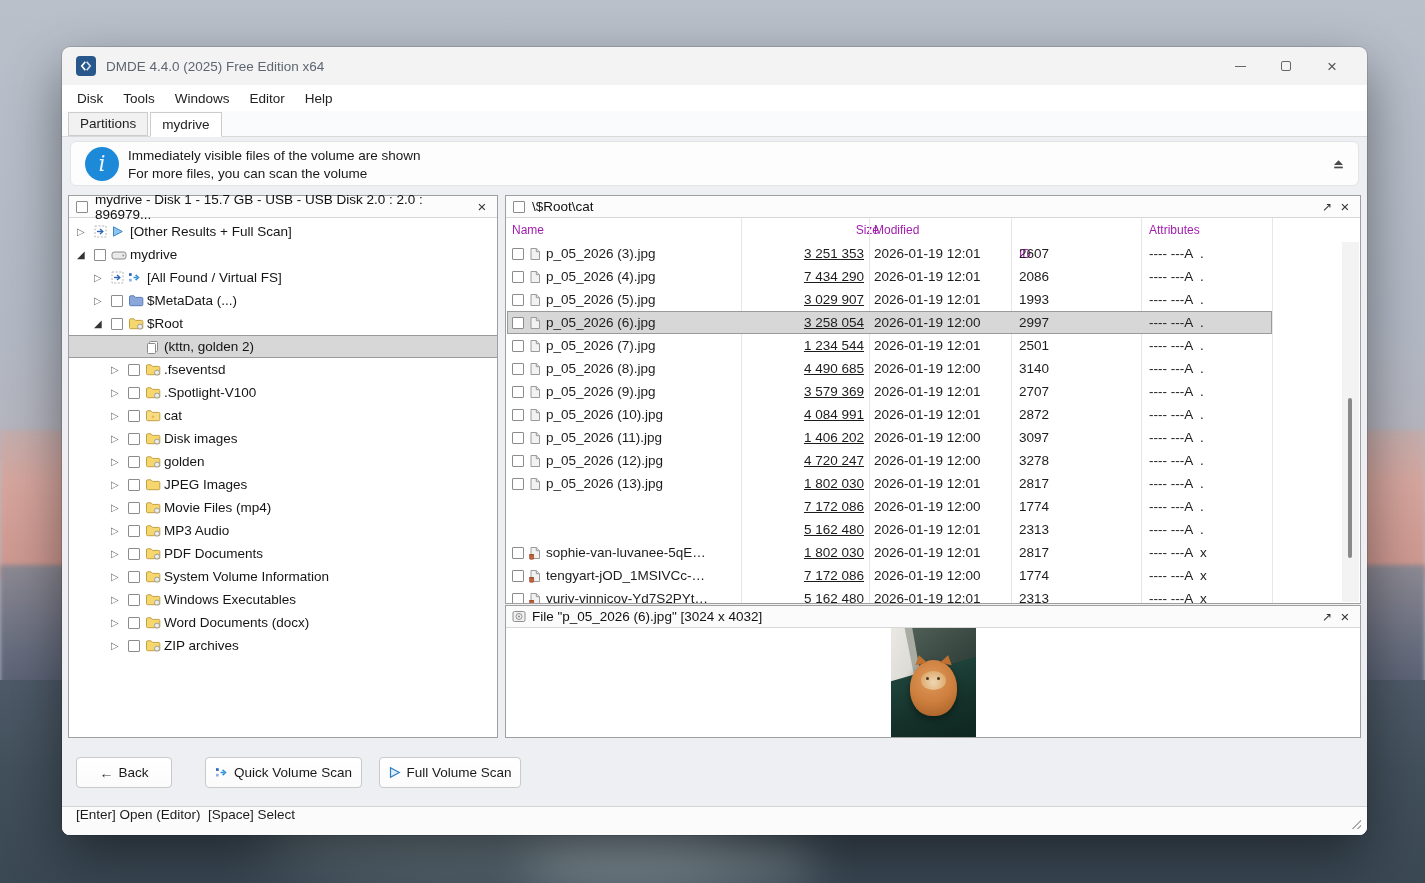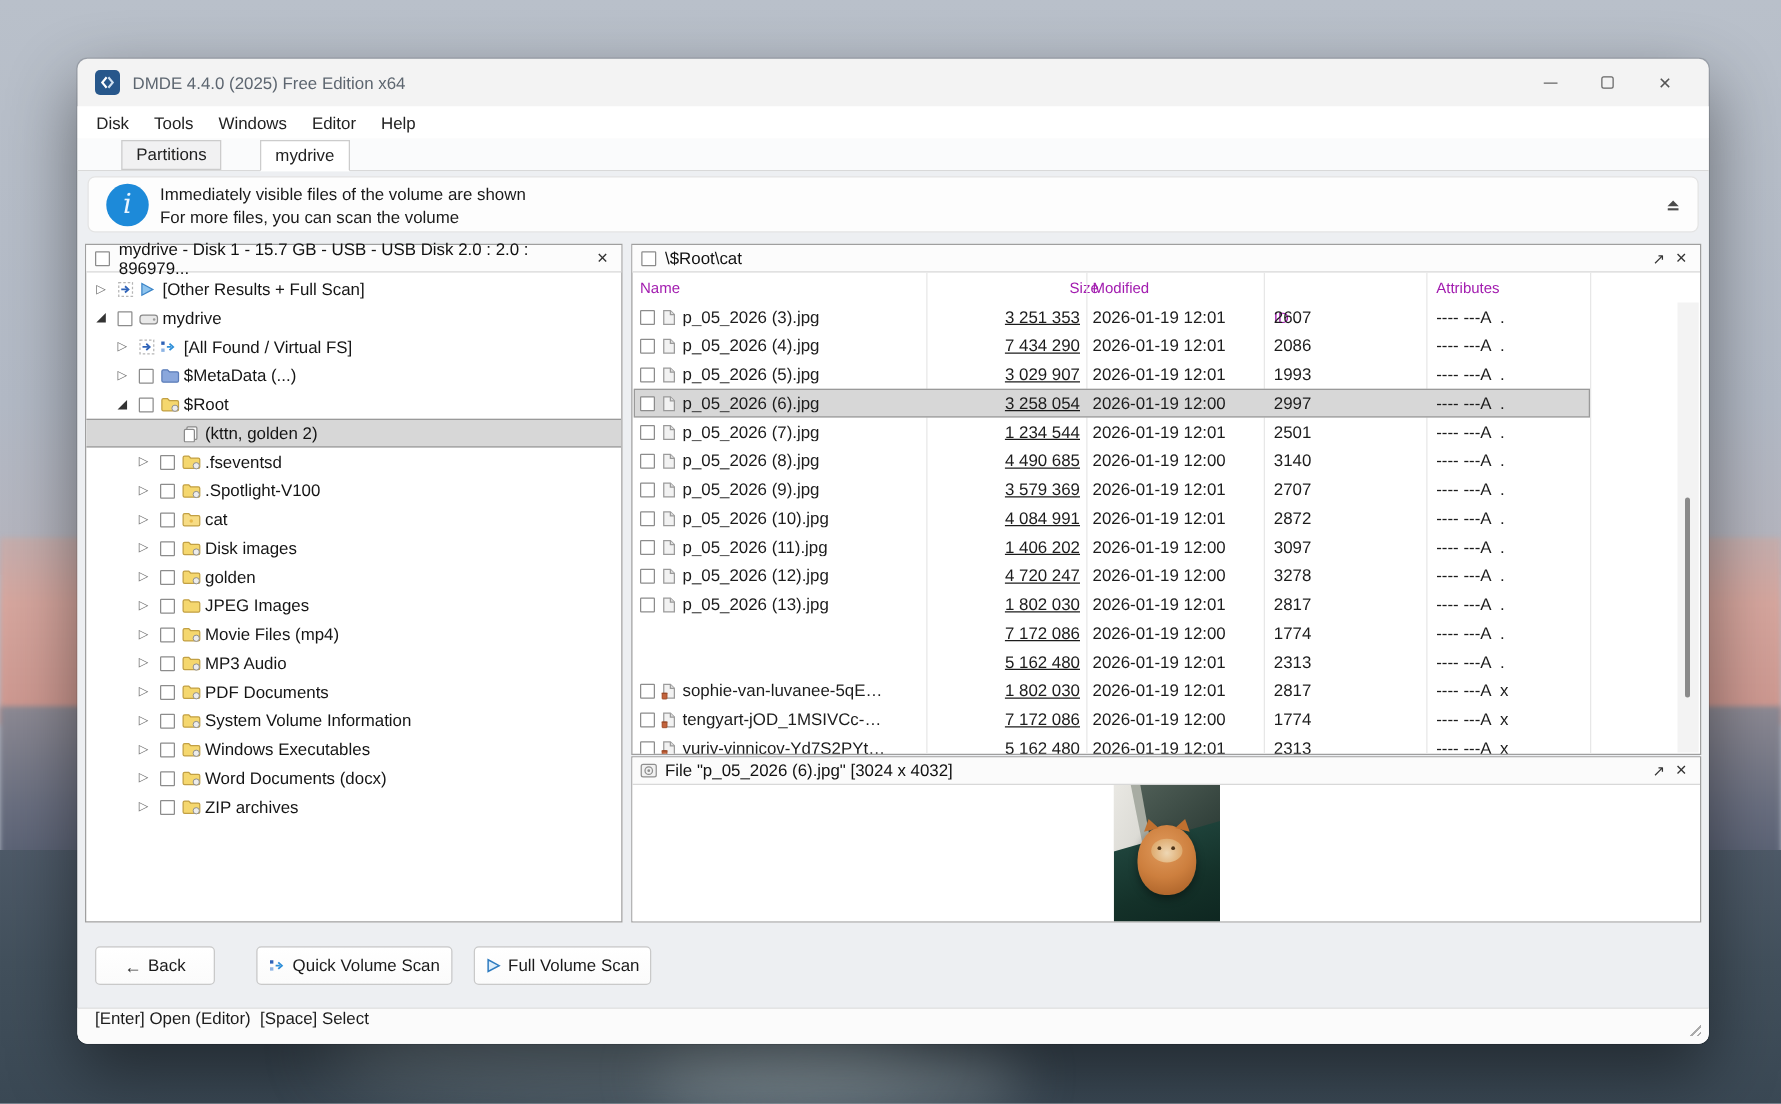--- a/index.html
+++ b/index.html
@@ -29,21 +29,21 @@
   .glyph-min { width:11px; height:0; border-top:1.4px solid #666; display:inline-block; }
   .glyph-max { width:10px; height:10px; border:1.3px solid #666; border-radius:2px; display:inline-block; }
   .glyph-close { font-size:17px; color:#555; line-height:1; }
 
   
   .menubar { position:absolute; left:0; top:38px; width:100%; height:26px; background:#ffffff; display:flex; align-items:center; padding-left:5px; }
   .menu-item { padding:0 10px; height:100%; display:flex; align-items:center; color:#222; font-size:13.5px; }
 
   
   .tabrow { position:absolute; left:0; top:64px; width:100%; height:26px; background:#fafbfc; border-bottom:1px solid #d9d9d9; display:flex; align-items:flex-end; padding-left:6px; }
-  .tab { padding:3px 11px 4px; font-size:13.5px; border:1px solid #cccccc; background:#f1f1f2; color:#222; margin-right:2px; position:relative;margin-left:29px; }
+  .tab { padding:3px 11px 4px; font-size:13.5px; border:1px solid #cccccc; background:#f1f1f2; color:#222; margin-right:2px; position:relative; }
   .tab.active { background:#ffffff; border-bottom:1px solid #ffffff; margin-bottom:-1px; z-index:2; padding-top:4px; }
 
   
   .content { position:absolute; left:0; top:90px; width:100%; height:698px; background:#edeff2; border-radius:0 0 8px 8px; }
 
   
   .banner { position:absolute; left:8px; top:94px; width:1289px; height:45px; background:#fdfdfd; border:1px solid #e4e4e4; border-radius:6px; }
   .info-circle { position:absolute; left:14px; top:5px; width:34px; height:34px; border-radius:50%; background:#1d8ad9; color:#eaf5ff; font-family:"DejaVu Serif", serif; font-style:italic; font-size:22px; display:flex; align-items:center; justify-content:center; padding-bottom:2px; }
   .banner-line1 { position:absolute; left:57px; top:6px; font-size:13.5px; color:#1a1a1a; }
   .banner-line2 { position:absolute; left:57px; top:24px; font-size:13.5px; color:#1a1a1a; }

